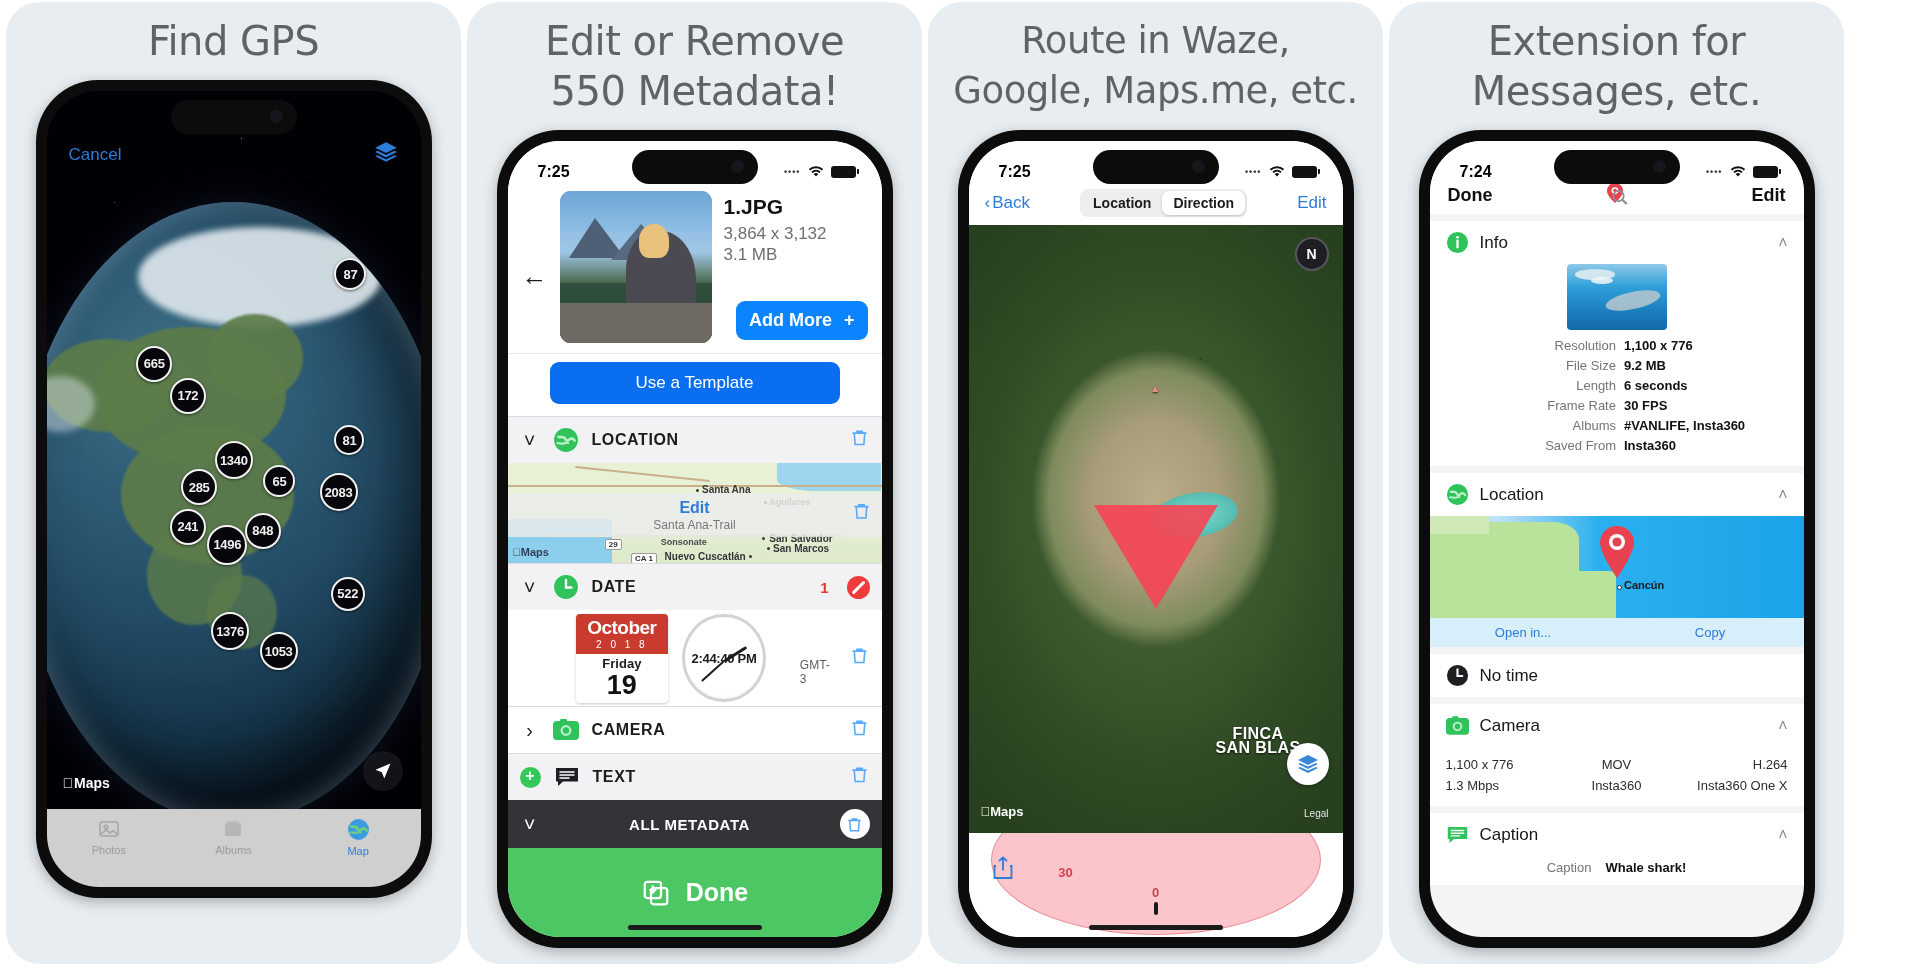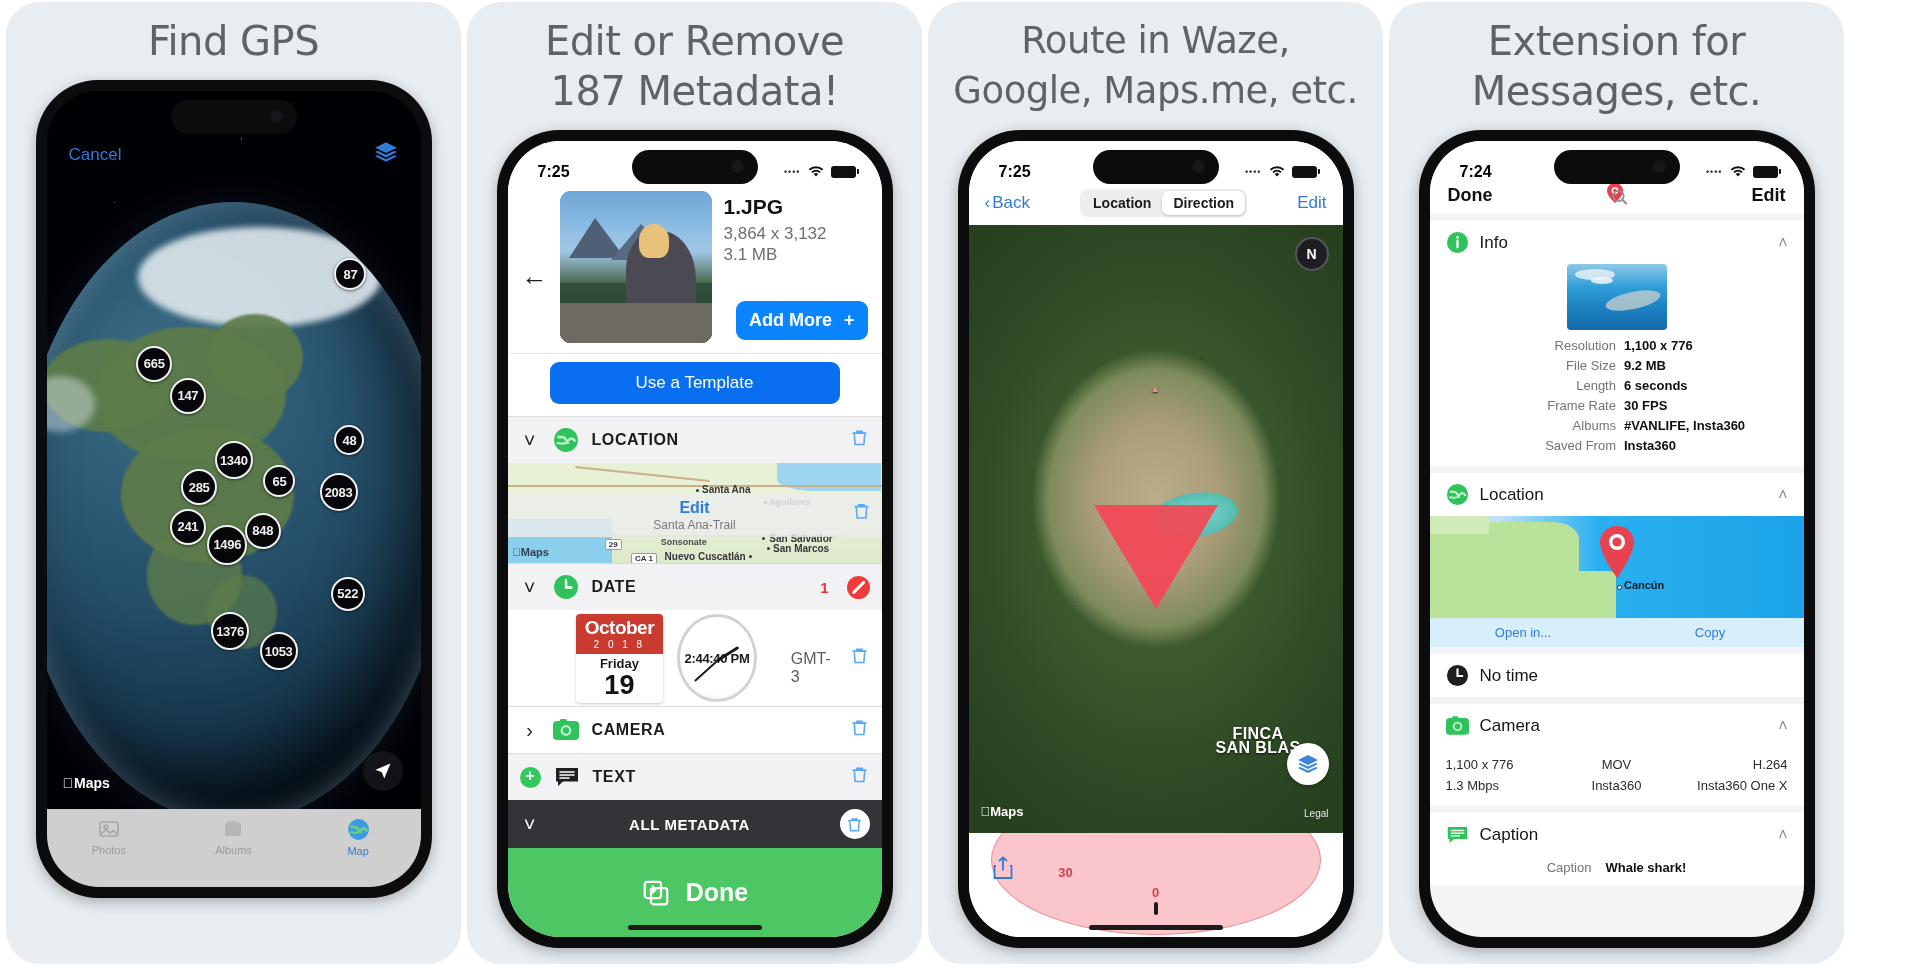--- a/index.html
+++ b/index.html
@@ -258,21 +258,21 @@
   .cal-day { text-align: center; font-size: 13px; font-weight: 700; color: #1b1b1b; padding-top: 2px;}
   .cal-num { text-align: center; font-size: 27px; font-weight: 700; color: #111; line-height: 28px; padding-bottom: 4px;}
   .clock {
     width: 88px; height: 88px; border-radius: 50%;
     background: radial-gradient(circle at 50% 45%, #fff 68%, #e2e2e2 100%);
     border: 3px solid #d2d2d2; position: relative;
     display: flex; align-items: center; justify-content: center;
   }
   .clock-time { font-size: 13px; font-weight: 600; color: #1a1a1a; position: relative; z-index: 3; letter-spacing: -.3px;}
   .hand { position: absolute; background: #1a1a1a; transform-origin: bottom center; border-radius: 2px; z-index: 2;}
-  .gmt { font-size: 16px; color: #5d5d61; margin-left: 20px; align-self: flex-end; padding-bottom: 14px;}
+  .gmt { font-size: 12px; color: #5d5d61; margin-left: 20px; align-self: flex-end; padding-bottom: 14px;}
   .plus-circle {
     width: 21px; height: 21px; border-radius: 50%; background: #34c759;
     color: #fff; font-size: 16px; line-height: 18px; text-align: center; font-weight: 700;
   }
   .allmeta {
     background: #343438; color: #fff;
     display: flex; align-items: center; padding: 9px 12px;
   }
   .allmeta .sec-title { text-align: center; color: #fff; font-size: 15px; }
   .allmeta-trash {
@@ -441,24 +441,24 @@
           </svg>
         </div>
 
         <div class="cluster" style="left:77%; top:21%; width:32px; height:32px;">
             <span>87</span>
           </div>
         <div class="cluster" style="left:24%; top:32%; width:36px; height:36px;">
             <span>665</span>
           </div>
         <div class="cluster" style="left:33%; top:36%; width:36px; height:36px;">
-            <span>147</span>
+            <span>172</span>
           </div>
         <div class="cluster" style="left:77%; top:42%; width:30px; height:30px;">
-            <span>48</span>
+            <span>81</span>
           </div>
         <div class="cluster" style="left:45%; top:44%; width:38px; height:38px;">
             <span>1340</span>
           </div>
         <div class="cluster" style="left:36%; top:47.5%; width:36px; height:36px;">
             <span>285</span>
           </div>
         <div class="cluster" style="left:58%; top:47%; width:32px; height:32px;">
             <span>65</span>
           </div>
@@ -524,21 +524,21 @@
         <div class="notch">
             <div class="lens"></div>
           </div>
       </div>
     </div>
   </div>
 
   <div class="panel">
     <div class="panel-caption">
       <div>Edit or Remove</div>
-      <div>187 Metadata!</div>
+      <div>550 Metadata!</div>
     </div>
 
     <div class="phone">
       <div class="screen meta-screen">
 
         <div class="statusbar">
           <div class="time">7:25</div>
           <div class="status-right">
             <span class="dots">••••</span>
             <svg class="wifi" viewBox="0 0 20 14" fill="#111">

